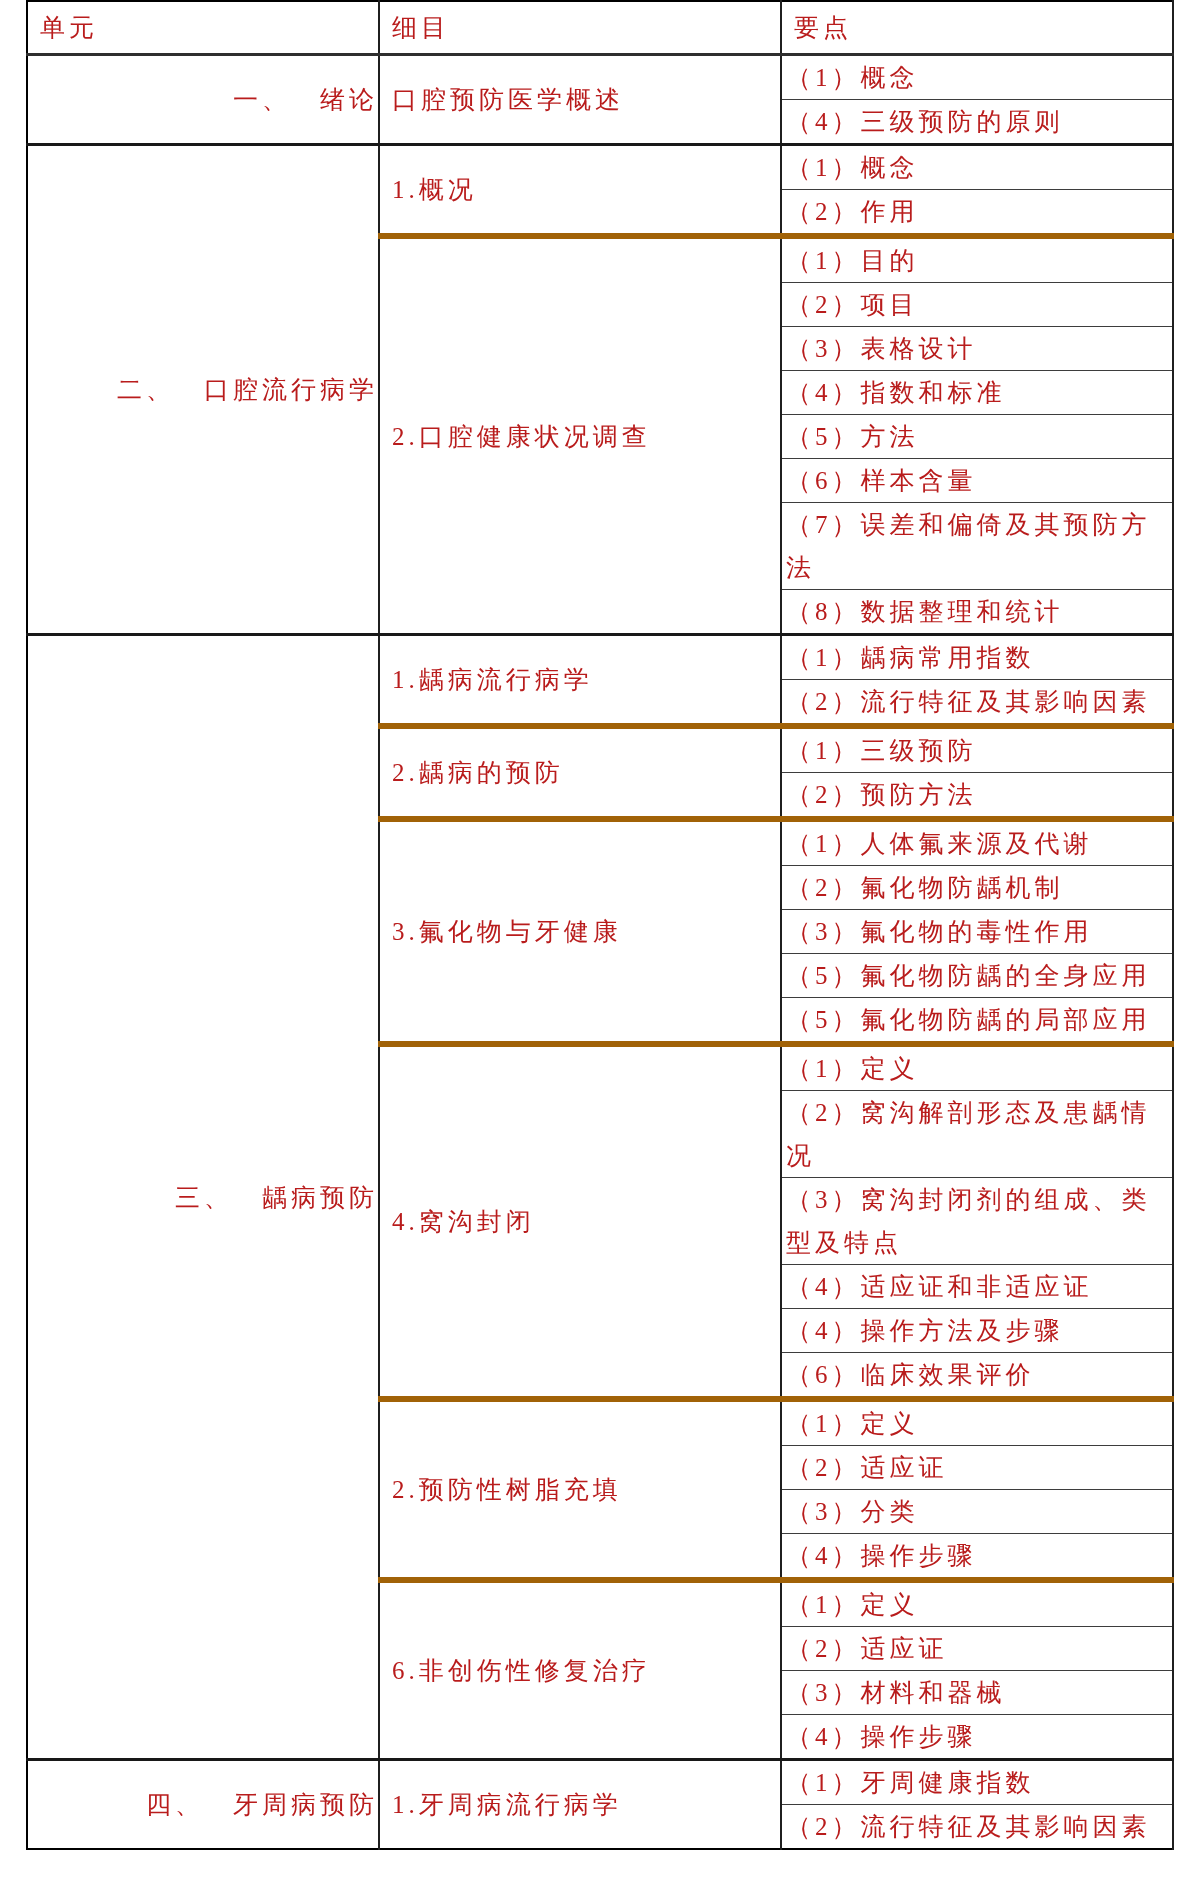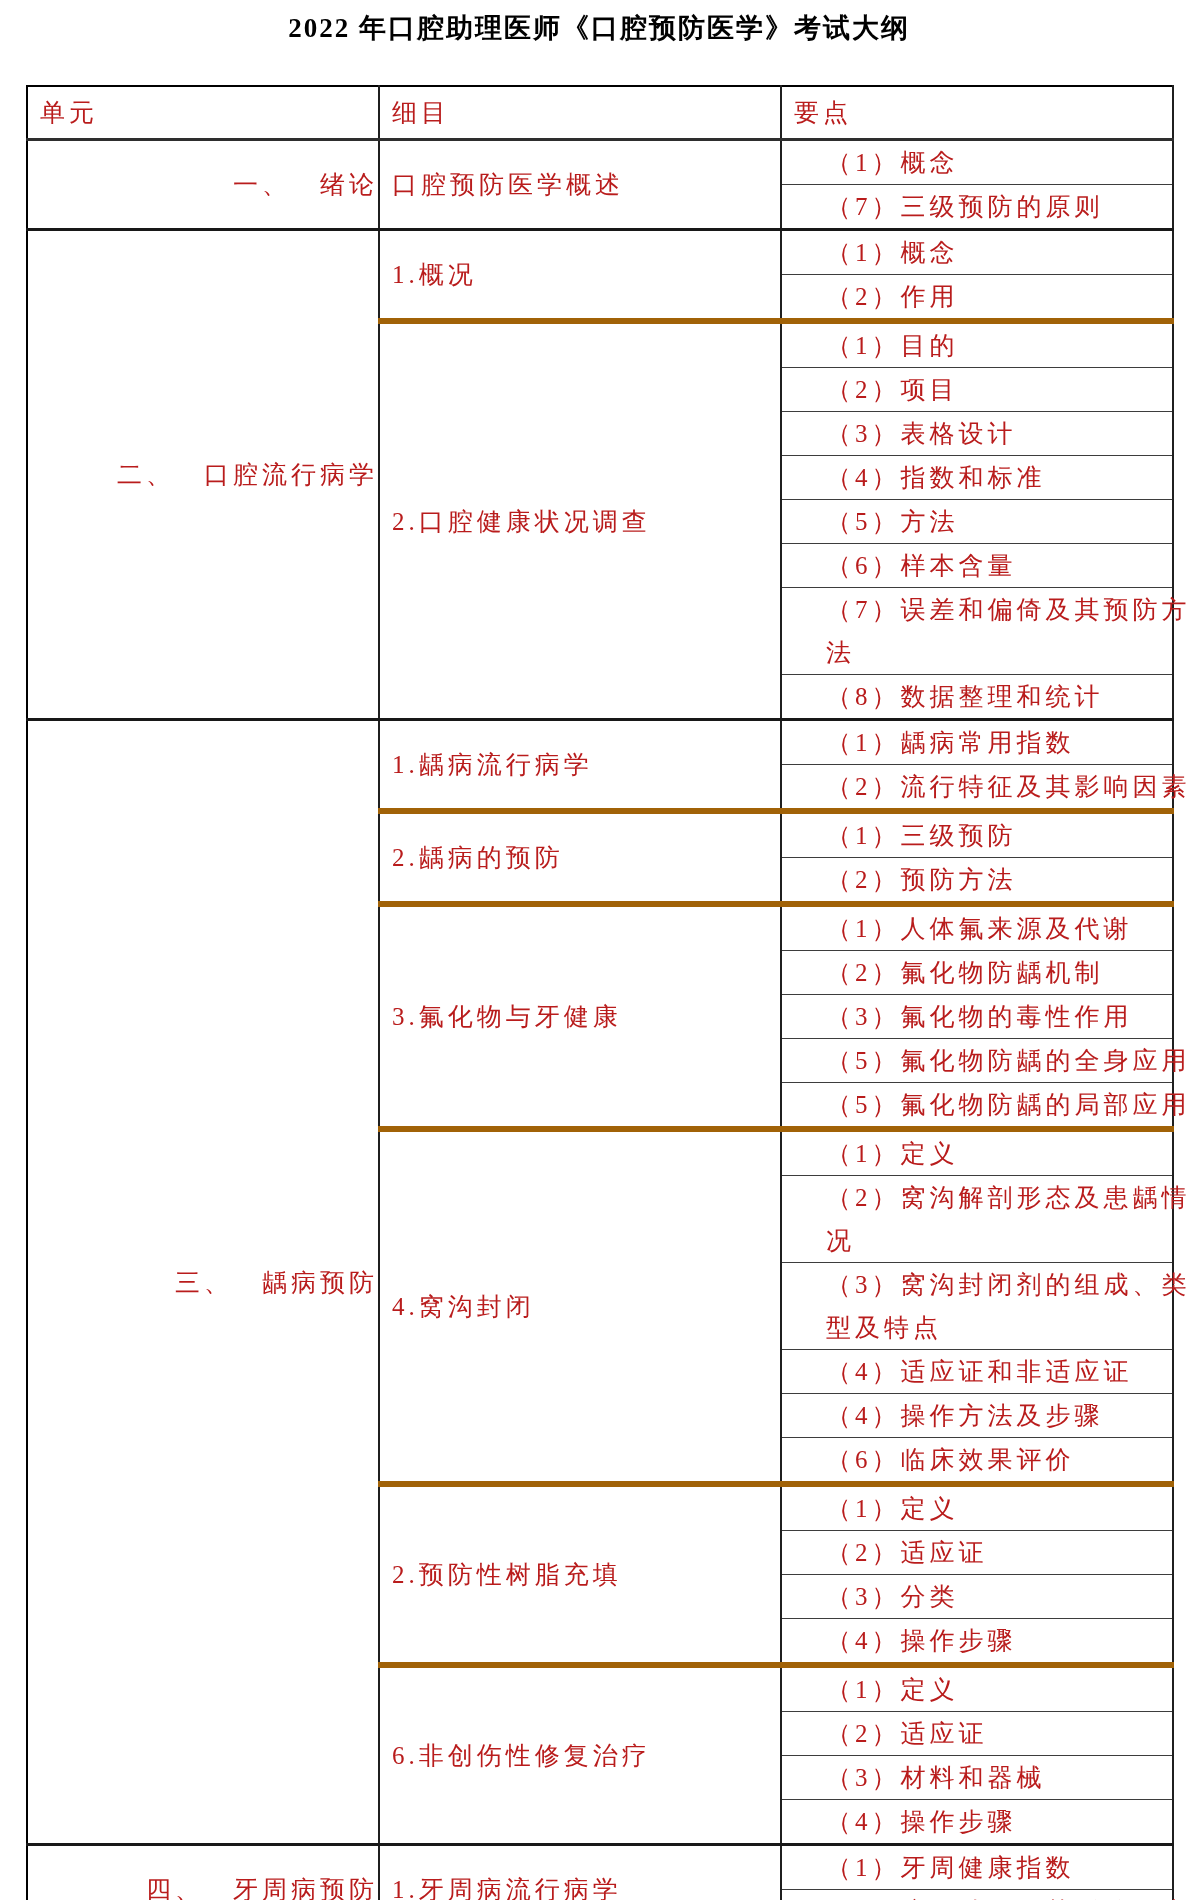--- a/index.html
+++ b/index.html
@@ -45,39 +45,38 @@
     text-align: left;
     vertical-align: middle;
     padding: 0;
     border-right: 2px solid #1f1f1f;
   }
   th {
     height: 51px;
     padding-left: 12px;
     border-bottom: 3.5px solid #2e2e2e;
   }
-  td { line-height: 43px; padding-left: 40px; }
+  td { line-height: 43px; }
 
   td.unit-cell   { padding-left: 13px; text-align: right; }
   td.detail-cell { padding-left: 12px; margin-left: 16px; }
   td.point-cell  { border-top: 1.5px solid #3d3d3d; }
   .pt {
     width: 368px;
     margin-left: 4px;
     line-height: 43px;
     overflow-wrap: normal;
   }
   tr.block-start td   { border-top: 6px solid #a16207; }
   tr.section-start td { border-top: 3px solid #181818; }
 </style>
 </head>
 <body>
 
 <div class="page">
-  <div class="doc-title">2022 年口腔助理医师《口腔预防医学》考试大纲</div>
 
   <table class="syllabus">
     <colgroup>
       <col class="c1">
         <col class="c2">
         <col class="c3">
     </colgroup>
     <thead>
       <tr>
         <th>单元</th>
@@ -88,21 +87,21 @@
     <tbody id="tbody">
         <tr class="section-start">
           <td class="unit-cell" rowspan="2">一、　绪论</td>
           <td class="detail-cell" rowspan="2">口腔预防医学概述</td>
           <td class="point-cell">
             <div class="pt">（1）概念</div>
           </td>
         </tr>
         <tr>
           <td class="point-cell">
-            <div class="pt">（7）三级预防的原则</div>
+            <div class="pt">（4）三级预防的原则</div>
           </td>
         </tr>
         <tr class="section-start">
           <td class="unit-cell" rowspan="10">二、　口腔流行病学</td>
           <td class="detail-cell" rowspan="2">1.概况</td>
           <td class="point-cell">
             <div class="pt">（1）概念</div>
           </td>
         </tr>
         <tr>

